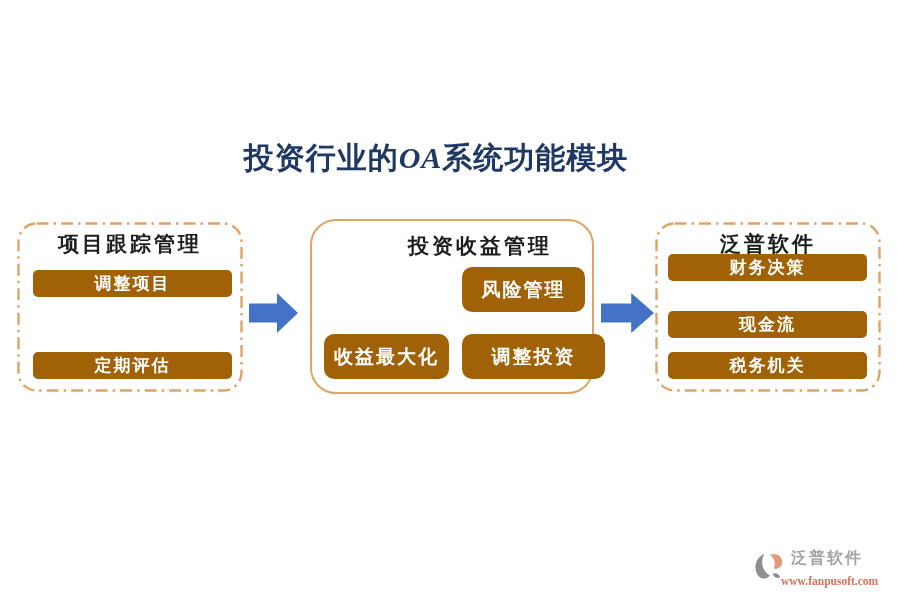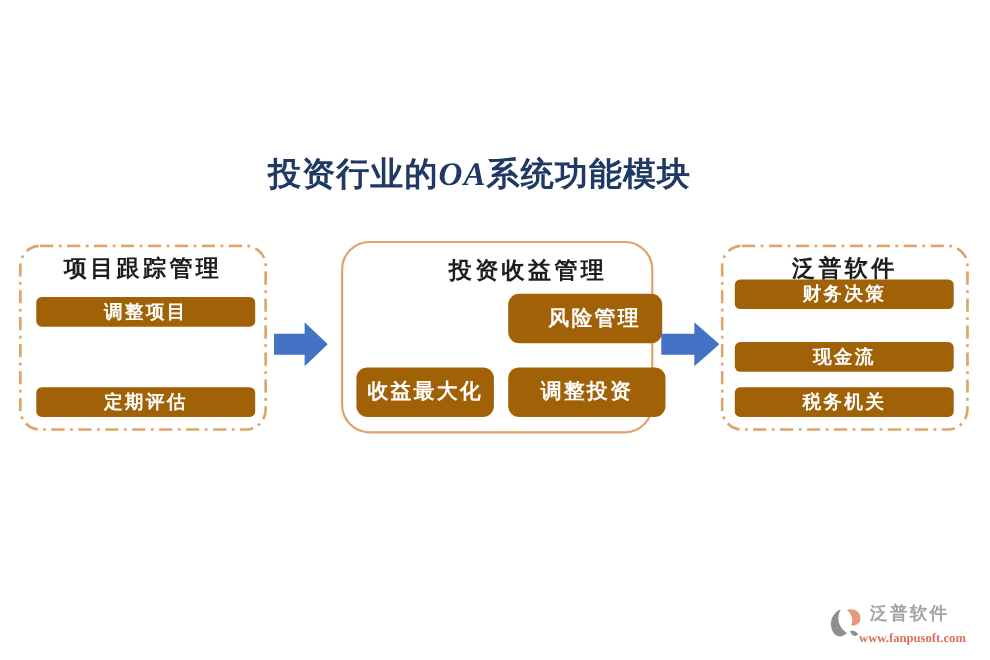--- a/index.html
+++ b/index.html
@@ -34,21 +34,21 @@
   }
   .btn-slim{width:199px;height:27px;line-height:27px;}
   .panel-left .b1{left:16px;top:48px;}
   .panel-left .b2{left:16px;top:89px;}
   .panel-left .b3{left:16px;top:130px;}
   .panel-right .b1{left:13px;top:32px;}
   .panel-right .b2{left:13px;top:89px;}
   .panel-right .b3{left:13px;top:130px;}
   .btn-big{height:45px;line-height:45px;border-radius:10px;font-size:19px;}
   .panel-mid .c1r1{left:12px;top:46px;width:125px;}
-  .panel-mid .c2r1{left:150px;top:46px;width:123px;padding-left:17px;}
+  .panel-mid .c2r1{left:150px;top:46px;width:123px;}
   .panel-mid .c1r2{left:12px;top:113px;width:125px;}
   .panel-mid .c2r2{left:150px;top:113px;width:143px;}
   .arrow{
     position:absolute;background:#4472C4;
     clip-path:polygon(0 26%,57% 26%,57% 0,100% 50%,57% 100%,57% 74%,0 74%);
   }
   .arrow1{left:249px;top:293px;width:49px;height:40px;}
   .arrow2{left:601px;top:293px;width:53px;height:40px;}
   .watermark{position:absolute;left:750px;top:548px;width:150px;height:48px;}
   .wm-icon{position:absolute;left:0;top:3px;}

